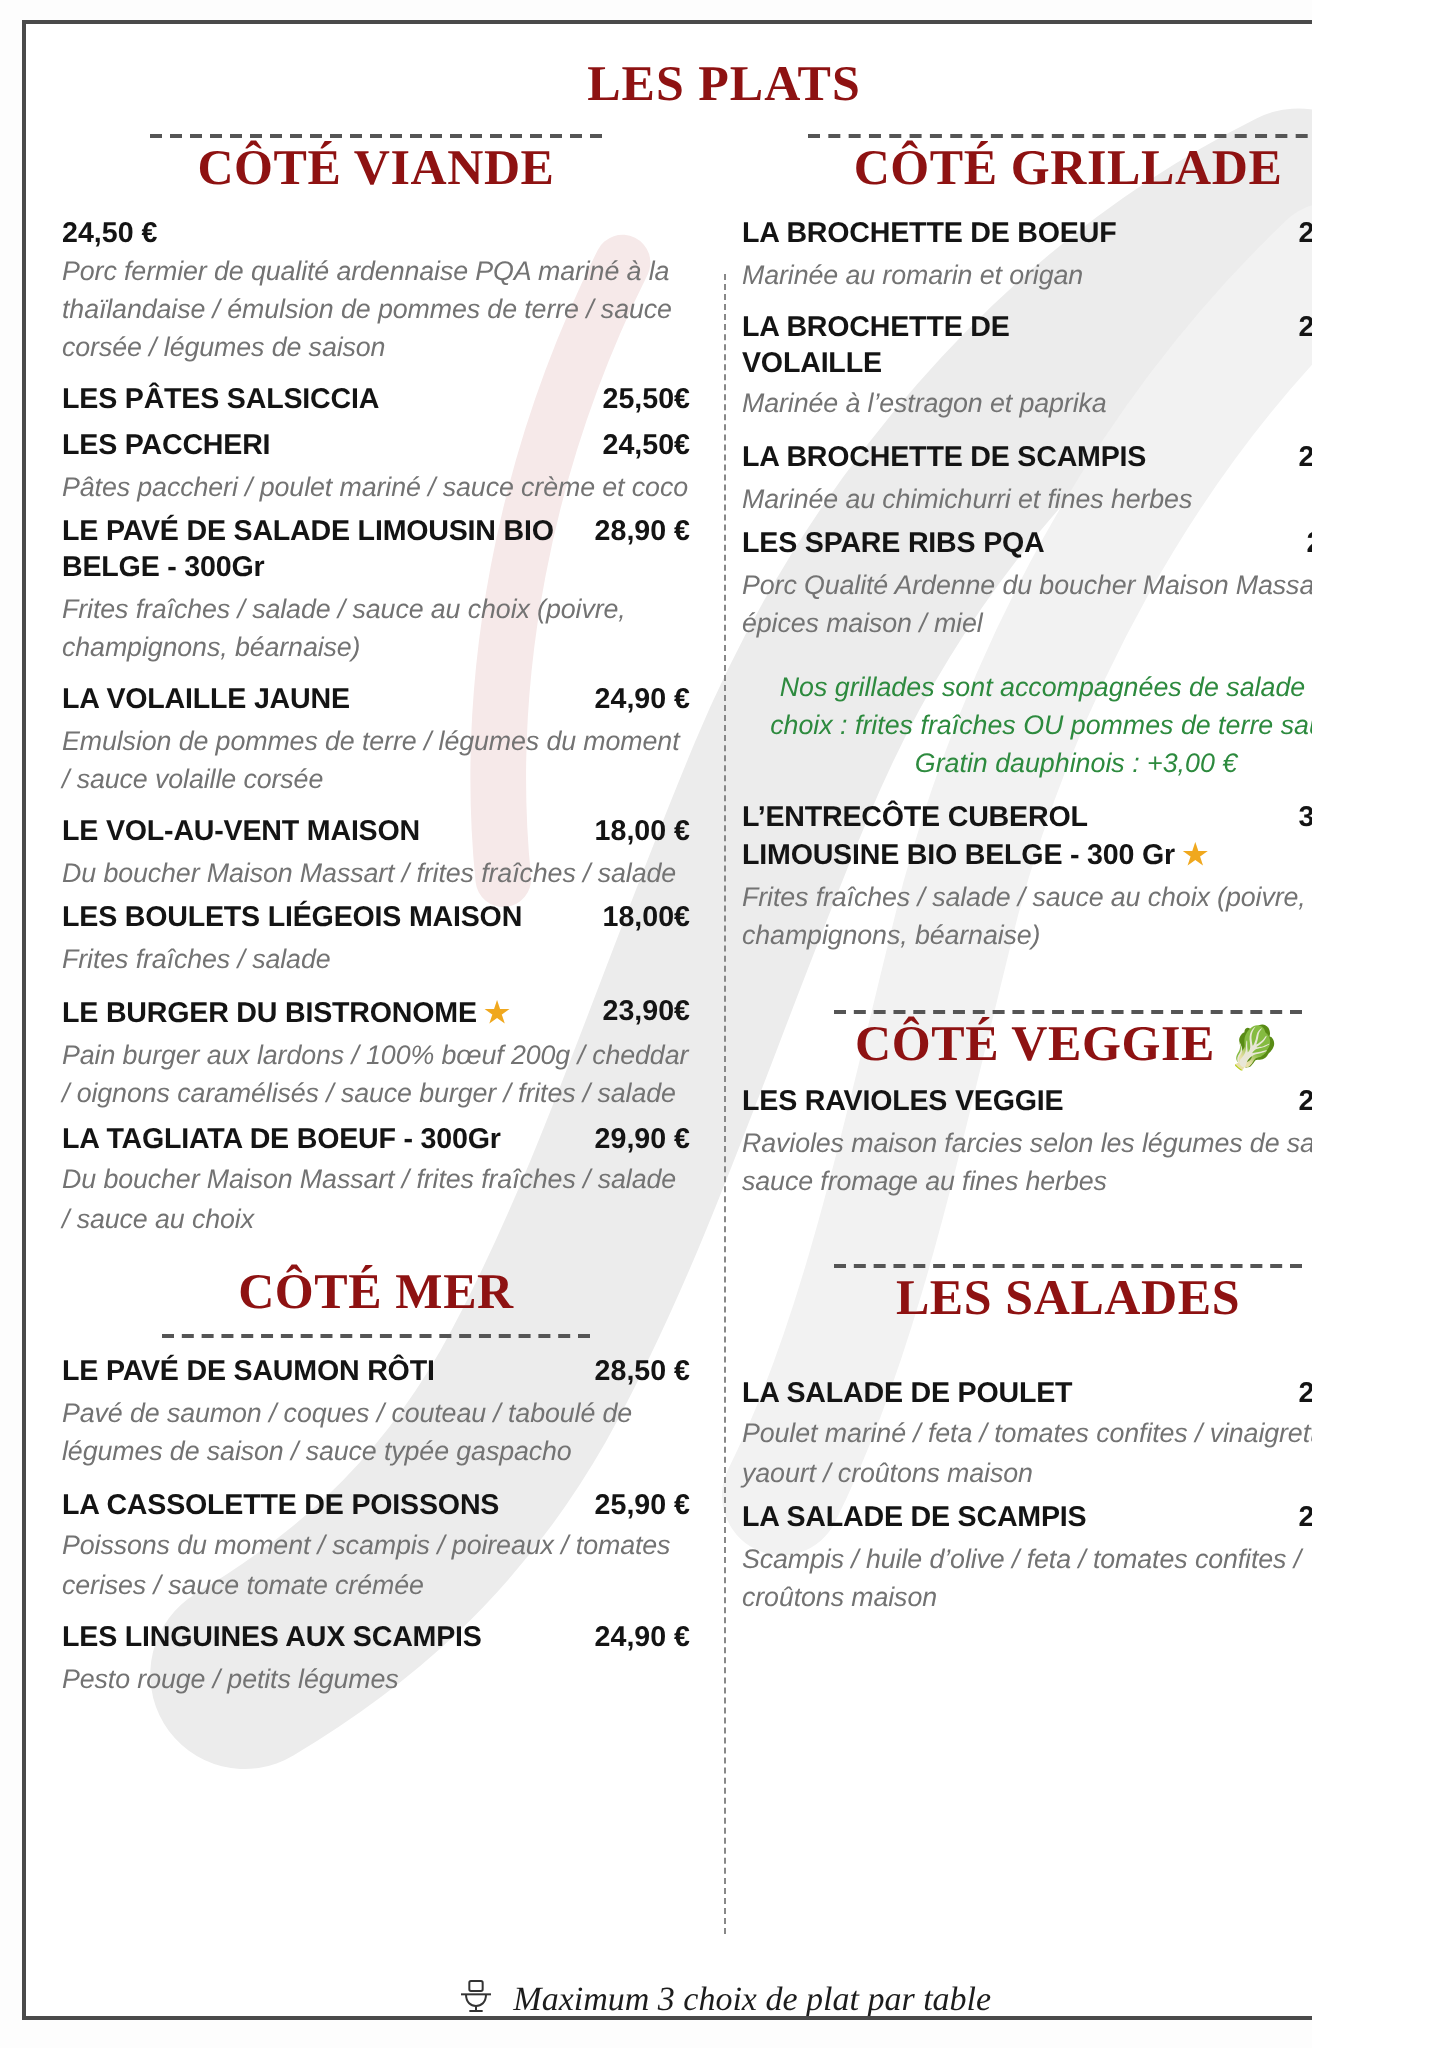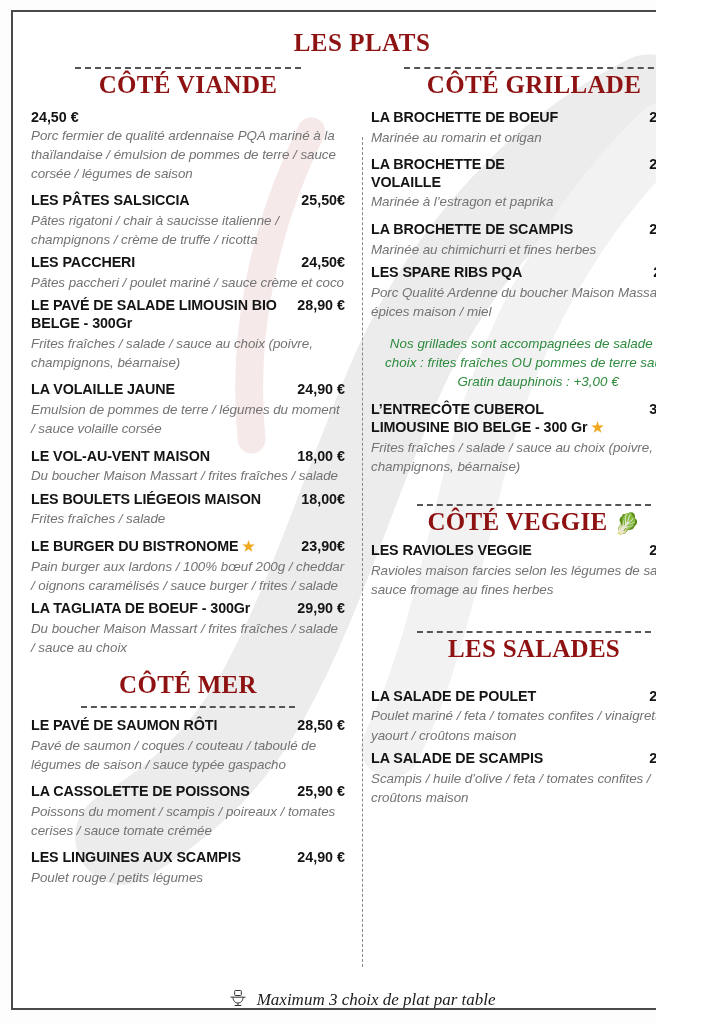--- a/index.html
+++ b/index.html
@@ -166,21 +166,20 @@
               <span class="item-price">24,50 €</span>
             </div>
             <div class="item-desc">Porc fermier de qualité ardennaise PQA mariné à la thaïlandaise / émulsion de pommes de terre / sauce corsée / légumes de saison</div>
           </div>
 
           <div class="item">
             <div class="item-head">
               <span class="item-name">LES PÂTES SALSICCIA</span>
               <span class="item-price">25,50€</span>
             </div>
-            <div class="item-desc">Pâtes rigatoni / chair à saucisse italienne / champignons / crème de truffe / ricotta</div>
           </div>
 
           <div class="item tight">
             <div class="item-head">
               <span class="item-name">LES PACCHERI</span>
               <span class="item-price">24,50€</span>
             </div>
             <div class="item-desc">Pâtes paccheri / poulet mariné / sauce crème et coco</div>
           </div>
 
@@ -250,21 +249,21 @@
               <span class="item-price">25,90 €</span>
             </div>
             <div class="item-desc">Poissons du moment / scampis / poireaux / tomates cerises / sauce tomate crémée</div>
           </div>
 
           <div class="item">
             <div class="item-head">
               <span class="item-name">LES LINGUINES AUX SCAMPIS</span>
               <span class="item-price">24,90 €</span>
             </div>
-            <div class="item-desc">Poulet rouge / petits légumes</div>
+            <div class="item-desc">Pesto rouge / petits légumes</div>
           </div>
 
         </div>
 
         <div class="col col-right">
 
           <hr class="dash wide">
           <div class="section-head">CÔTÉ GRILLADE</div>
 
           <div class="item">

